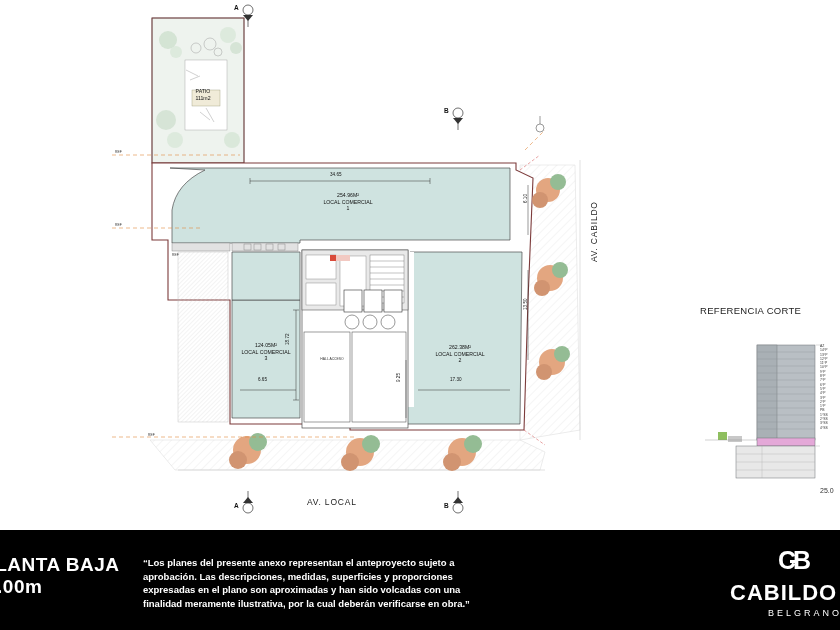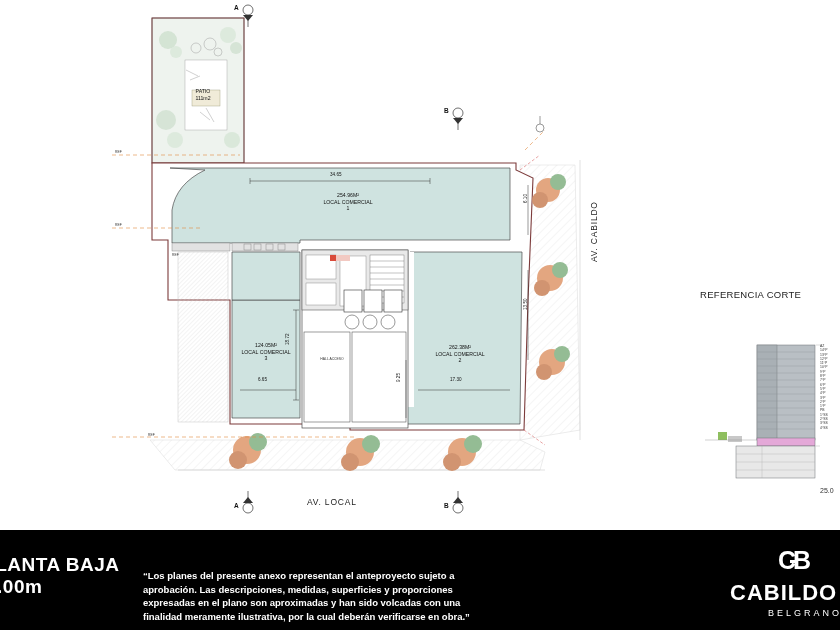--- a/index.html
+++ b/index.html
@@ -25,41 +25,41 @@
     font-size:19px;font-weight:bold;letter-spacing:.5px;line-height:22px;
     white-space:nowrap;
   }
   #footer .subtitle{
     position:absolute;left:-14px;top:46px;
     font-size:19px;font-weight:bold;letter-spacing:.5px;
     white-space:nowrap;
   }
   #footer .disclaimer{
     position:absolute;left:143px;top:26px;width:330px;
-    font-size:9.5px;line-height:13.5px;font-weight:bold;margin-top:13px;
+    font-size:9.5px;line-height:13.5px;font-weight:bold;
   }
   #brand{
     position:absolute;left:730px;top:18px;width:200px;text-align:left;
   }
   #brand .cblogo{
     position:relative;width:30px;height:28px;margin:0 0 4px 48px;
   }
   #brand .cblogo .c,#brand .cblogo .b{
     position:absolute;font-size:25px;font-weight:bold;line-height:25px;
   }
   #brand .cblogo .c{left:0;top:0;}
   #brand .cblogo .b{left:15px;top:0;}
   #brand .cblogo .bar{
     position:absolute;left:12px;top:12px;width:5px;height:3px;background:#fff;
   }
   #brand .name{font-size:22px;font-weight:bold;letter-spacing:1px;white-space:nowrap;}
   #brand .sub{font-size:9px;letter-spacing:3px;margin-top:2px;margin-left:38px;}
   
   #refcorte{
-    position:absolute;left:700px;top:289px;
+    position:absolute;left:700px;top:305px;
     font-size:9.5px;color:#222;letter-spacing:.3px;
   }
   .seclabels{
     position:absolute;font-size:3.4px;line-height:4.3px;color:#333;
     font-family:"Liberation Sans", sans-serif;
   }
   .scalelabel{
     position:absolute;font-size:7px;color:#333;
   }
   

